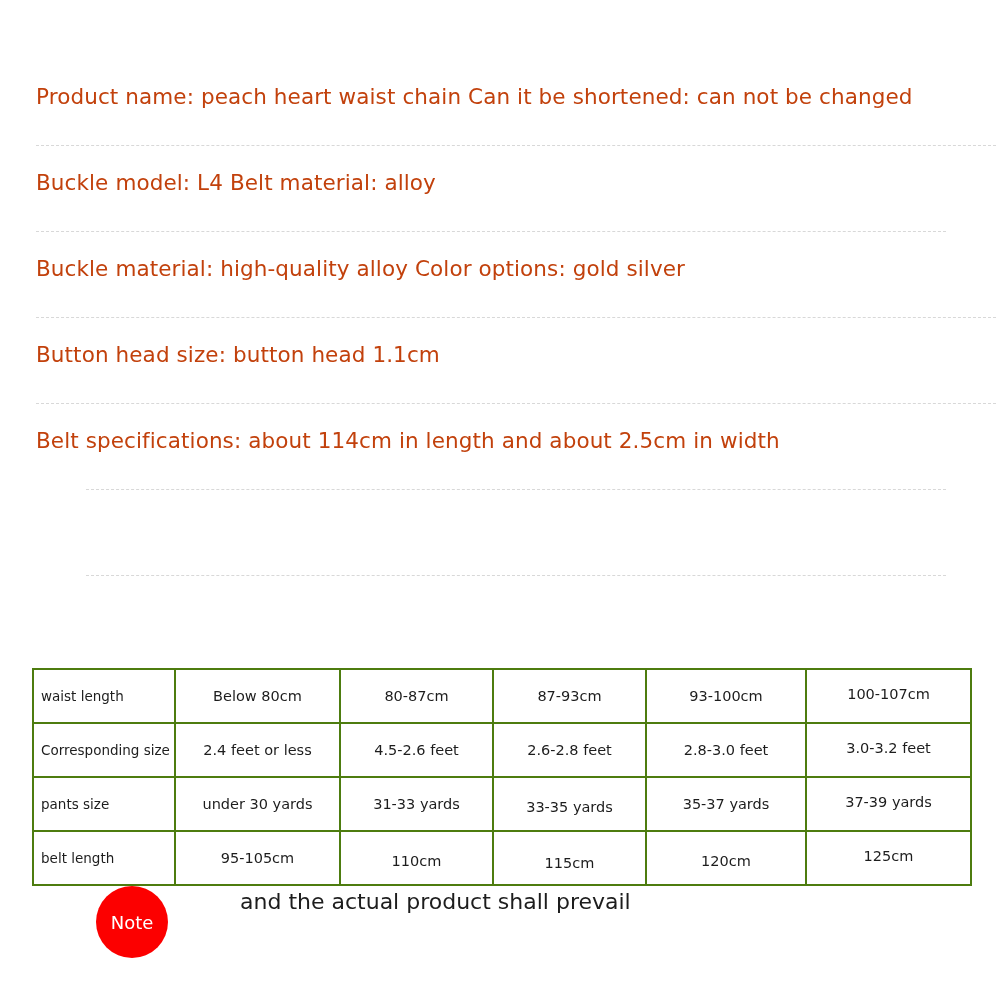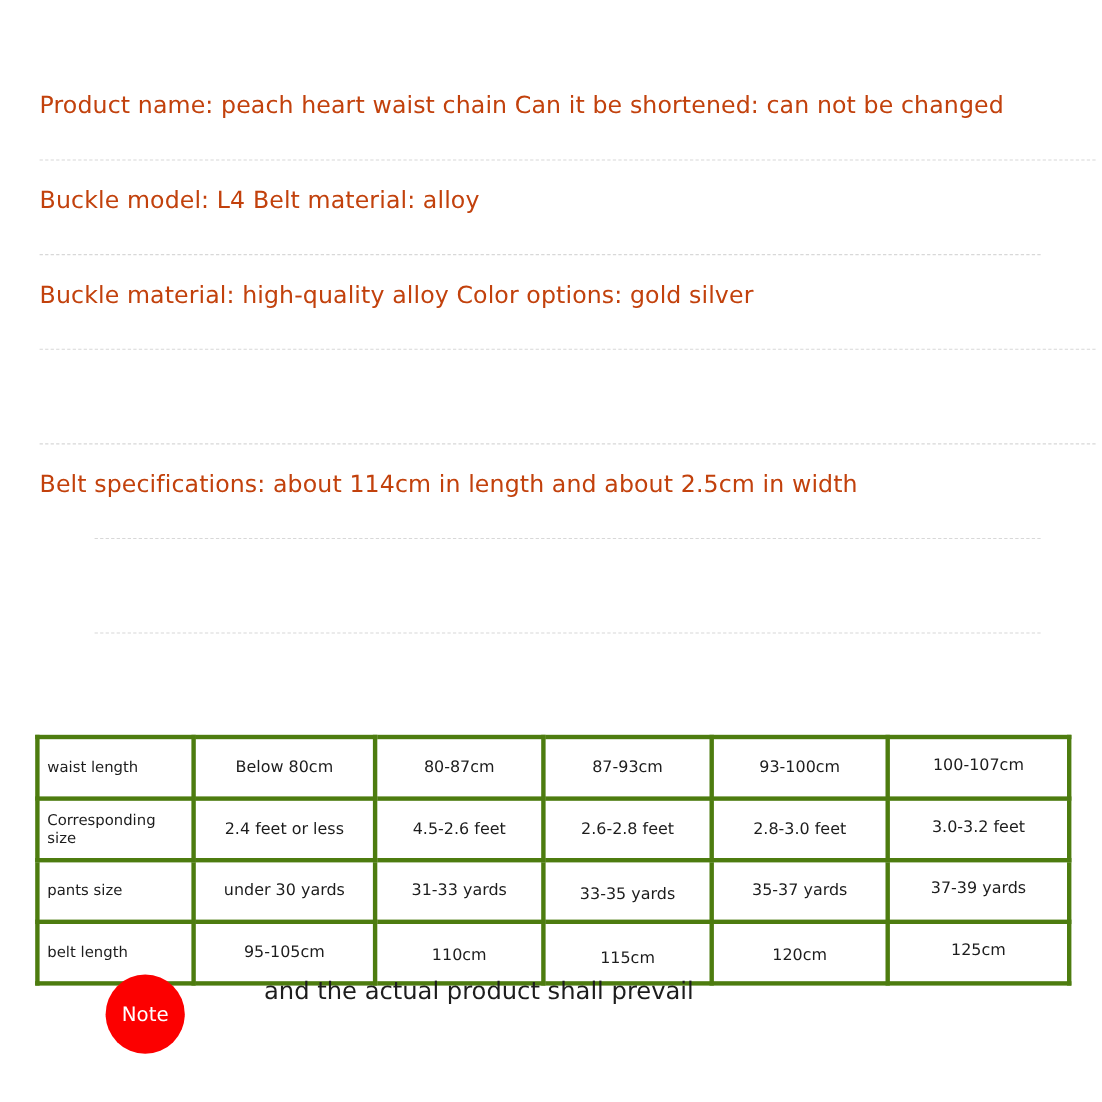--- a/index.html
+++ b/index.html
@@ -59,21 +59,21 @@
   
   .size-table {
     position: absolute;
     left: 32px;
     top: 668px;
     width: 938px;
     border-collapse: collapse;
     table-layout: fixed;
   }
   .size-table td {
-    border: 4px solid #4d7c0f;
+    border: 2px solid #4d7c0f;
     height: 48px;
     text-align: center;
     vertical-align: middle;
     font-size: 14.5px;
     color: #1d1d1d;
     padding: 2px 4px;
   }
   .size-table td.head-cell {
     text-align: left;
     padding-left: 7px;
@@ -136,20 +136,21 @@
     </div>
     <div class="spec-row">
       <div class="spec-text">Buckle model: L4  Belt material: alloy</div>
       <div class="spec-rule short"></div>
     </div>
     <div class="spec-row">
       <div class="spec-text">Buckle material: high-quality alloy  Color options: gold silver</div>
       <div class="spec-rule"></div>
     </div>
     <div class="spec-row">
+      <div class="spec-text">Button head size: button head 1.1cm</div>
       <div class="spec-rule"></div>
     </div>
     <div class="spec-row">
       <div class="spec-text">Belt specifications: about 114cm in length and about 2.5cm in width</div>
       <div class="spec-rule mid"></div>
     </div>
     <div class="spec-row">
       <div class="spec-rule mid"></div>
     </div>
   </div>

